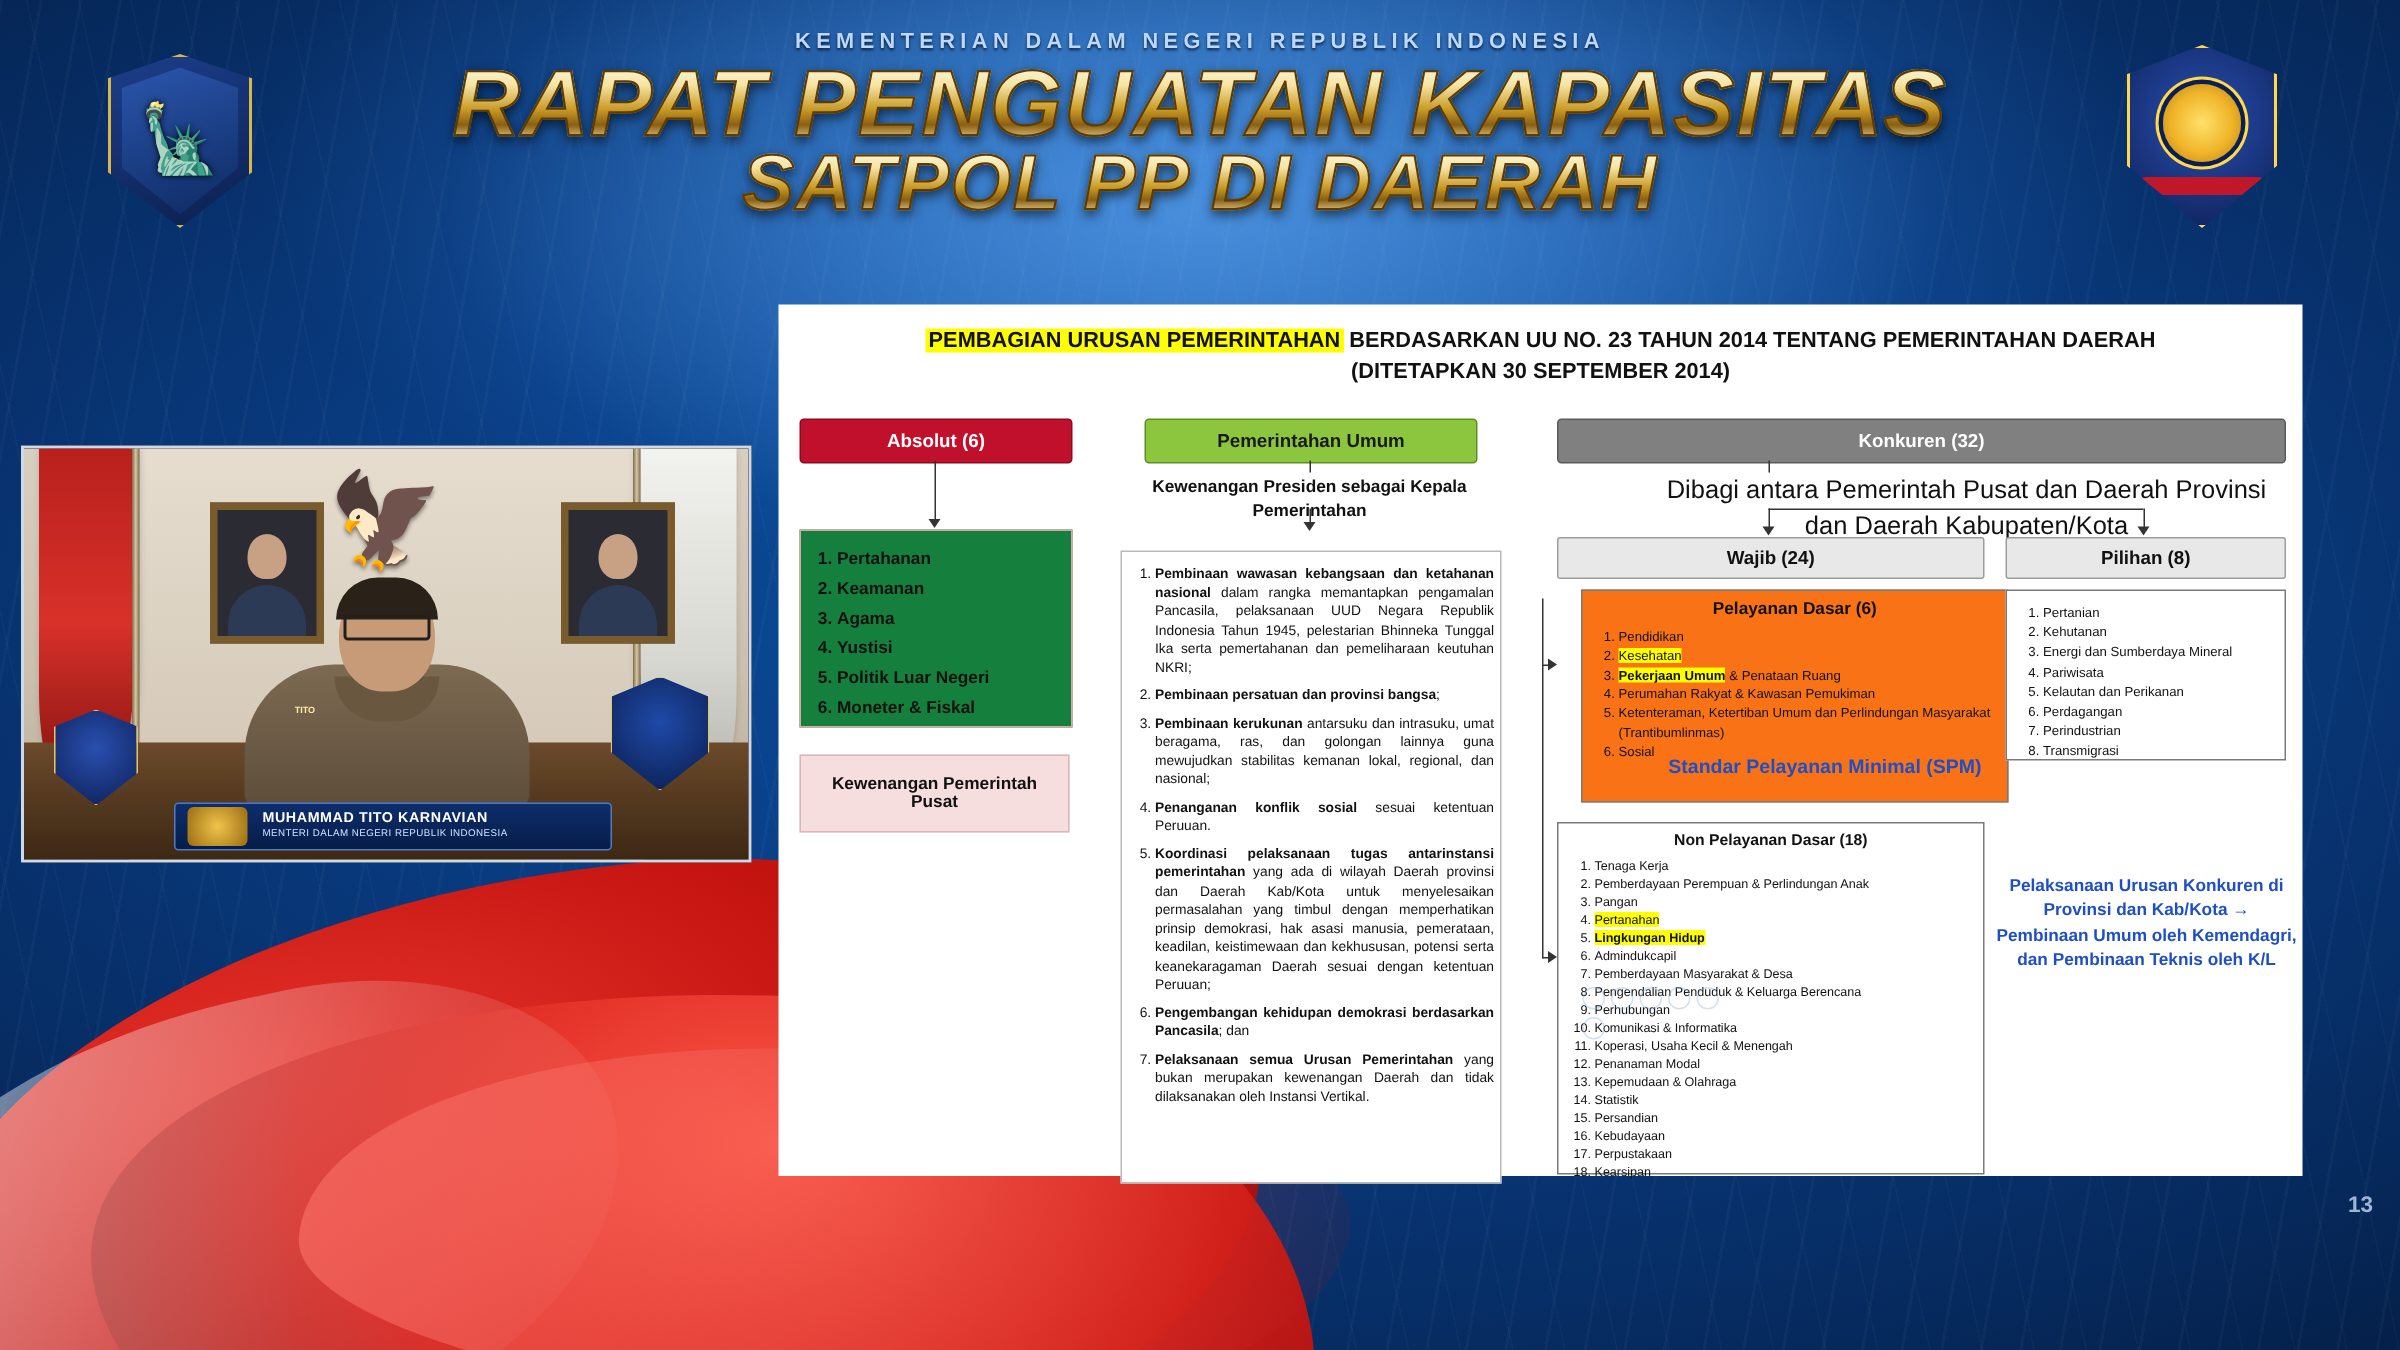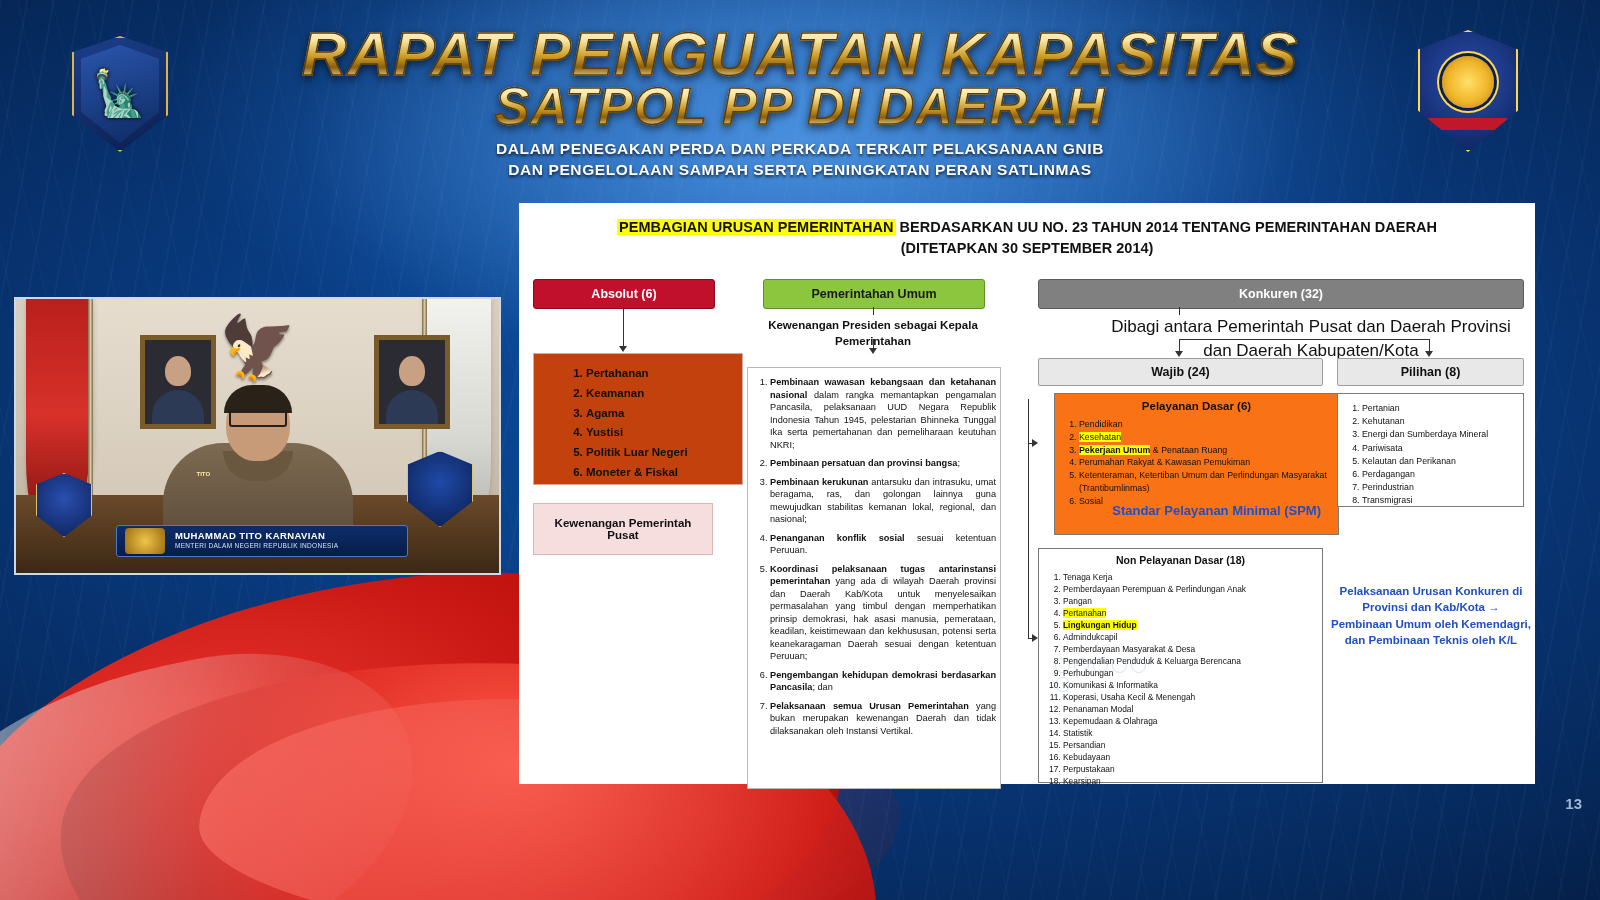--- a/index.html
+++ b/index.html
@@ -109,39 +109,39 @@
     width:68px;height:28px;border-radius:34px 34px 0 0;background:#2a2118;}
   .person .glasses{position:absolute;left:50%;bottom:112px;transform:translateX(-50%);
     width:54px;height:13px;border:2px solid #22201d;border-radius:3px;}
   .person .tag{position:absolute;left:34px;bottom:62px;font-size:6px;color:#ffe9a8;font-weight:bold;}
   .logo-sm{position:absolute;left:20px;bottom:36px;width:54px;height:62px;
     background:radial-gradient(circle at 50% 40%,#2a4fb0,#0c1f55);
     clip-path:polygon(50% 0%,100% 18%,100% 66%,50% 100%,0% 66%,0% 18%);border:1px solid #e0c46a;}
   .logo-sm2{position:absolute;right:26px;bottom:46px;width:64px;height:74px;
     background:radial-gradient(circle at 50% 40%,#1f4aa8,#0a1c4c);
     clip-path:polygon(50% 0%,100% 18%,100% 66%,50% 100%,0% 66%,0% 18%);border:1px solid #e0c46a;}
-  .nameplate{position:absolute;left:100px;bottom:16px;width:290px;height:30px;
+  .nameplate{position:absolute;left:100px;bottom:6px;width:290px;height:30px;
     background:linear-gradient(180deg,#0d2d6b,#071d48);border:1px solid #4a79c9;border-radius:3px;}
   .nameplate .n1{position:absolute;left:58px;top:4px;font-size:9.5px;font-weight:bold;color:#fff;letter-spacing:.4px;}
   .nameplate .n2{position:absolute;left:58px;top:16px;font-size:6.5px;color:#cfe1ff;letter-spacing:.3px;}
   .nameplate .badge{position:absolute;left:8px;top:2px;width:40px;height:26px;
     background:radial-gradient(circle,#f0c44a,#9a6c12);border-radius:4px;}
   
   #slide{position:absolute;left:519px;top:203px;width:1016px;height:581px;background:#ffffff;}
   .slide-title{position:absolute;left:10px;top:14px;width:996px;text-align:center;
     font-size:14.5px;font-weight:bold;color:#111;line-height:1.42;}
   .hl{background:#ffff00;padding:0 2px;}
   .hl-y{background:#ffff00;}
   
   .colhead{position:absolute;height:28px;border-radius:3px;display:flex;align-items:center;justify-content:center;
     font-size:12.5px;font-weight:bold;color:#fff;}
   #head-absolut{left:14px;top:76px;width:180px;background:#c0102b;border:1px solid #8b0a1e;}
   #head-pemum{left:244px;top:76px;width:220px;background:#8cc63f;border:1px solid #5e8f24;color:#1a1a1a;}
   #head-konkuren{left:519px;top:76px;width:484px;background:#808080;border:1px solid #5b5b5b;}
-  #abs-box{position:absolute;left:14px;top:150px;width:180px;height:130px;background:#c2410c;border:1px solid #d9a7a7;padding-left:28px;}
+  #abs-box{position:absolute;left:14px;top:150px;width:180px;height:130px;background:#15803d;border:1px solid #d9a7a7;}
   #abs-box ol{margin:10px 0 0 6px;padding-left:18px;font-size:11.5px;font-weight:bold;color:#111;line-height:1.72;}
   #abs-foot{position:absolute;left:14px;top:300px;width:180px;height:52px;background:#f6dede;border:1px solid #dcb5b5;
     display:flex;align-items:center;justify-content:center;text-align:center;
     font-size:11.5px;font-weight:bold;color:#111;padding:0 6px;box-sizing:border-box;}
   
   #pemum-sub{position:absolute;left:234px;top:114px;width:240px;text-align:center;font-size:11.5px;font-weight:bold;color:#111;line-height:1.4;}
   #pemum-box{position:absolute;left:228px;top:152px;width:252px;height:420px;background:#fff;border:1px solid #b9b9b9;margin-top:12px;}
   #pemum-box ol{margin:8px 4px 0 2px;padding-left:20px;font-size:9.2px;color:#111;line-height:1.36;text-align:justify;}
   #pemum-box ol li{margin-bottom:6px;}
   #pemum-box b{font-weight:bold;}
@@ -192,26 +192,23 @@
         <div class="garuda">🗽</div>
       </div>
   </div>
   <div class="emblem" id="emblem-right">
     <div class="satpol-shield">
         <div class="ring"></div>
         <div class="band"></div>
       </div>
   </div>
   <div class="title-wrap">
+    <div class="kemen-line">KEMENTERIAN DALAM NEGERI REPUBLIK INDONESIA</div>
     <div class="big1">RAPAT PENGUATAN KAPASITAS</div>
     <div class="big2">SATPOL PP DI DAERAH</div>
-    <div class="sub">
-      <div>DALAM PENEGAKAN PERDA DAN PERKADA TERKAIT PELAKSANAAN GNIB</div>
-      <div>DAN PENGELOLAAN SAMPAH SERTA PENINGKATAN PERAN SATLINMAS</div>
-    </div>
   </div>
 </div>
 
 <div id="video">
   <div class="room">
     <div class="wallpanel"></div>
     <div class="flag red"></div>
     <div class="flagpole" style="left:72px;"></div>
     <div class="flag white"></div>
     <div class="flagpole" style="right:72px;"></div>

